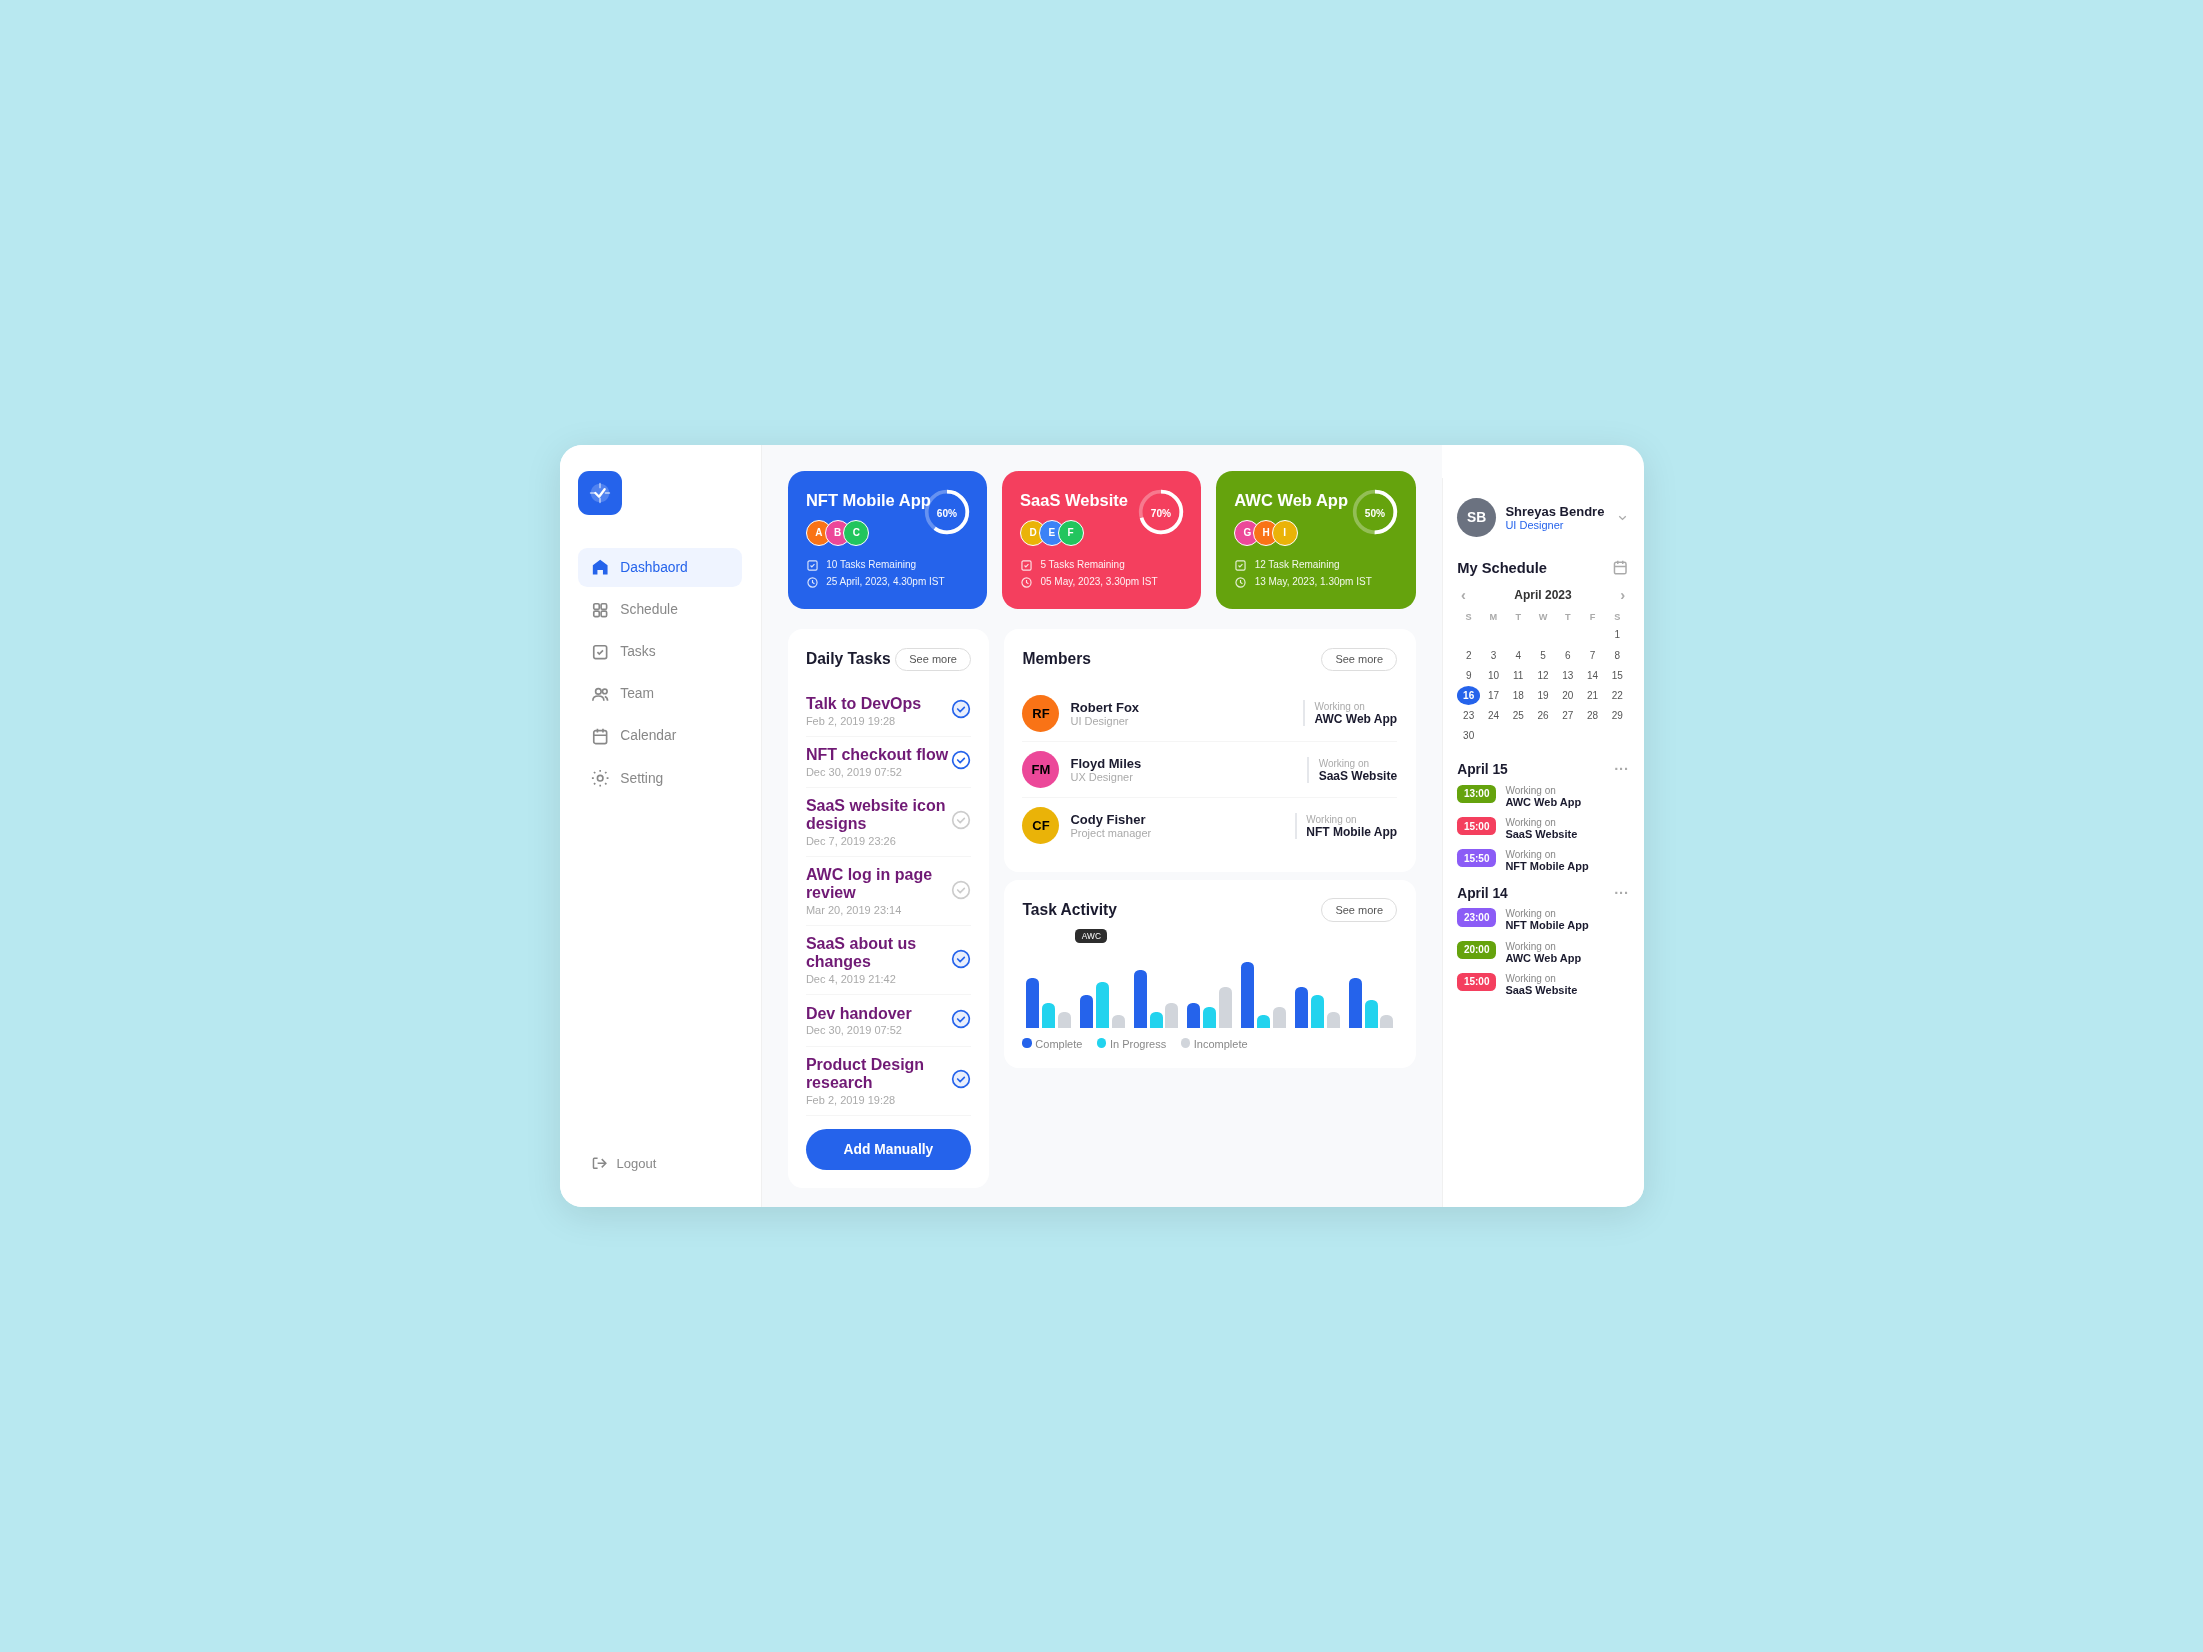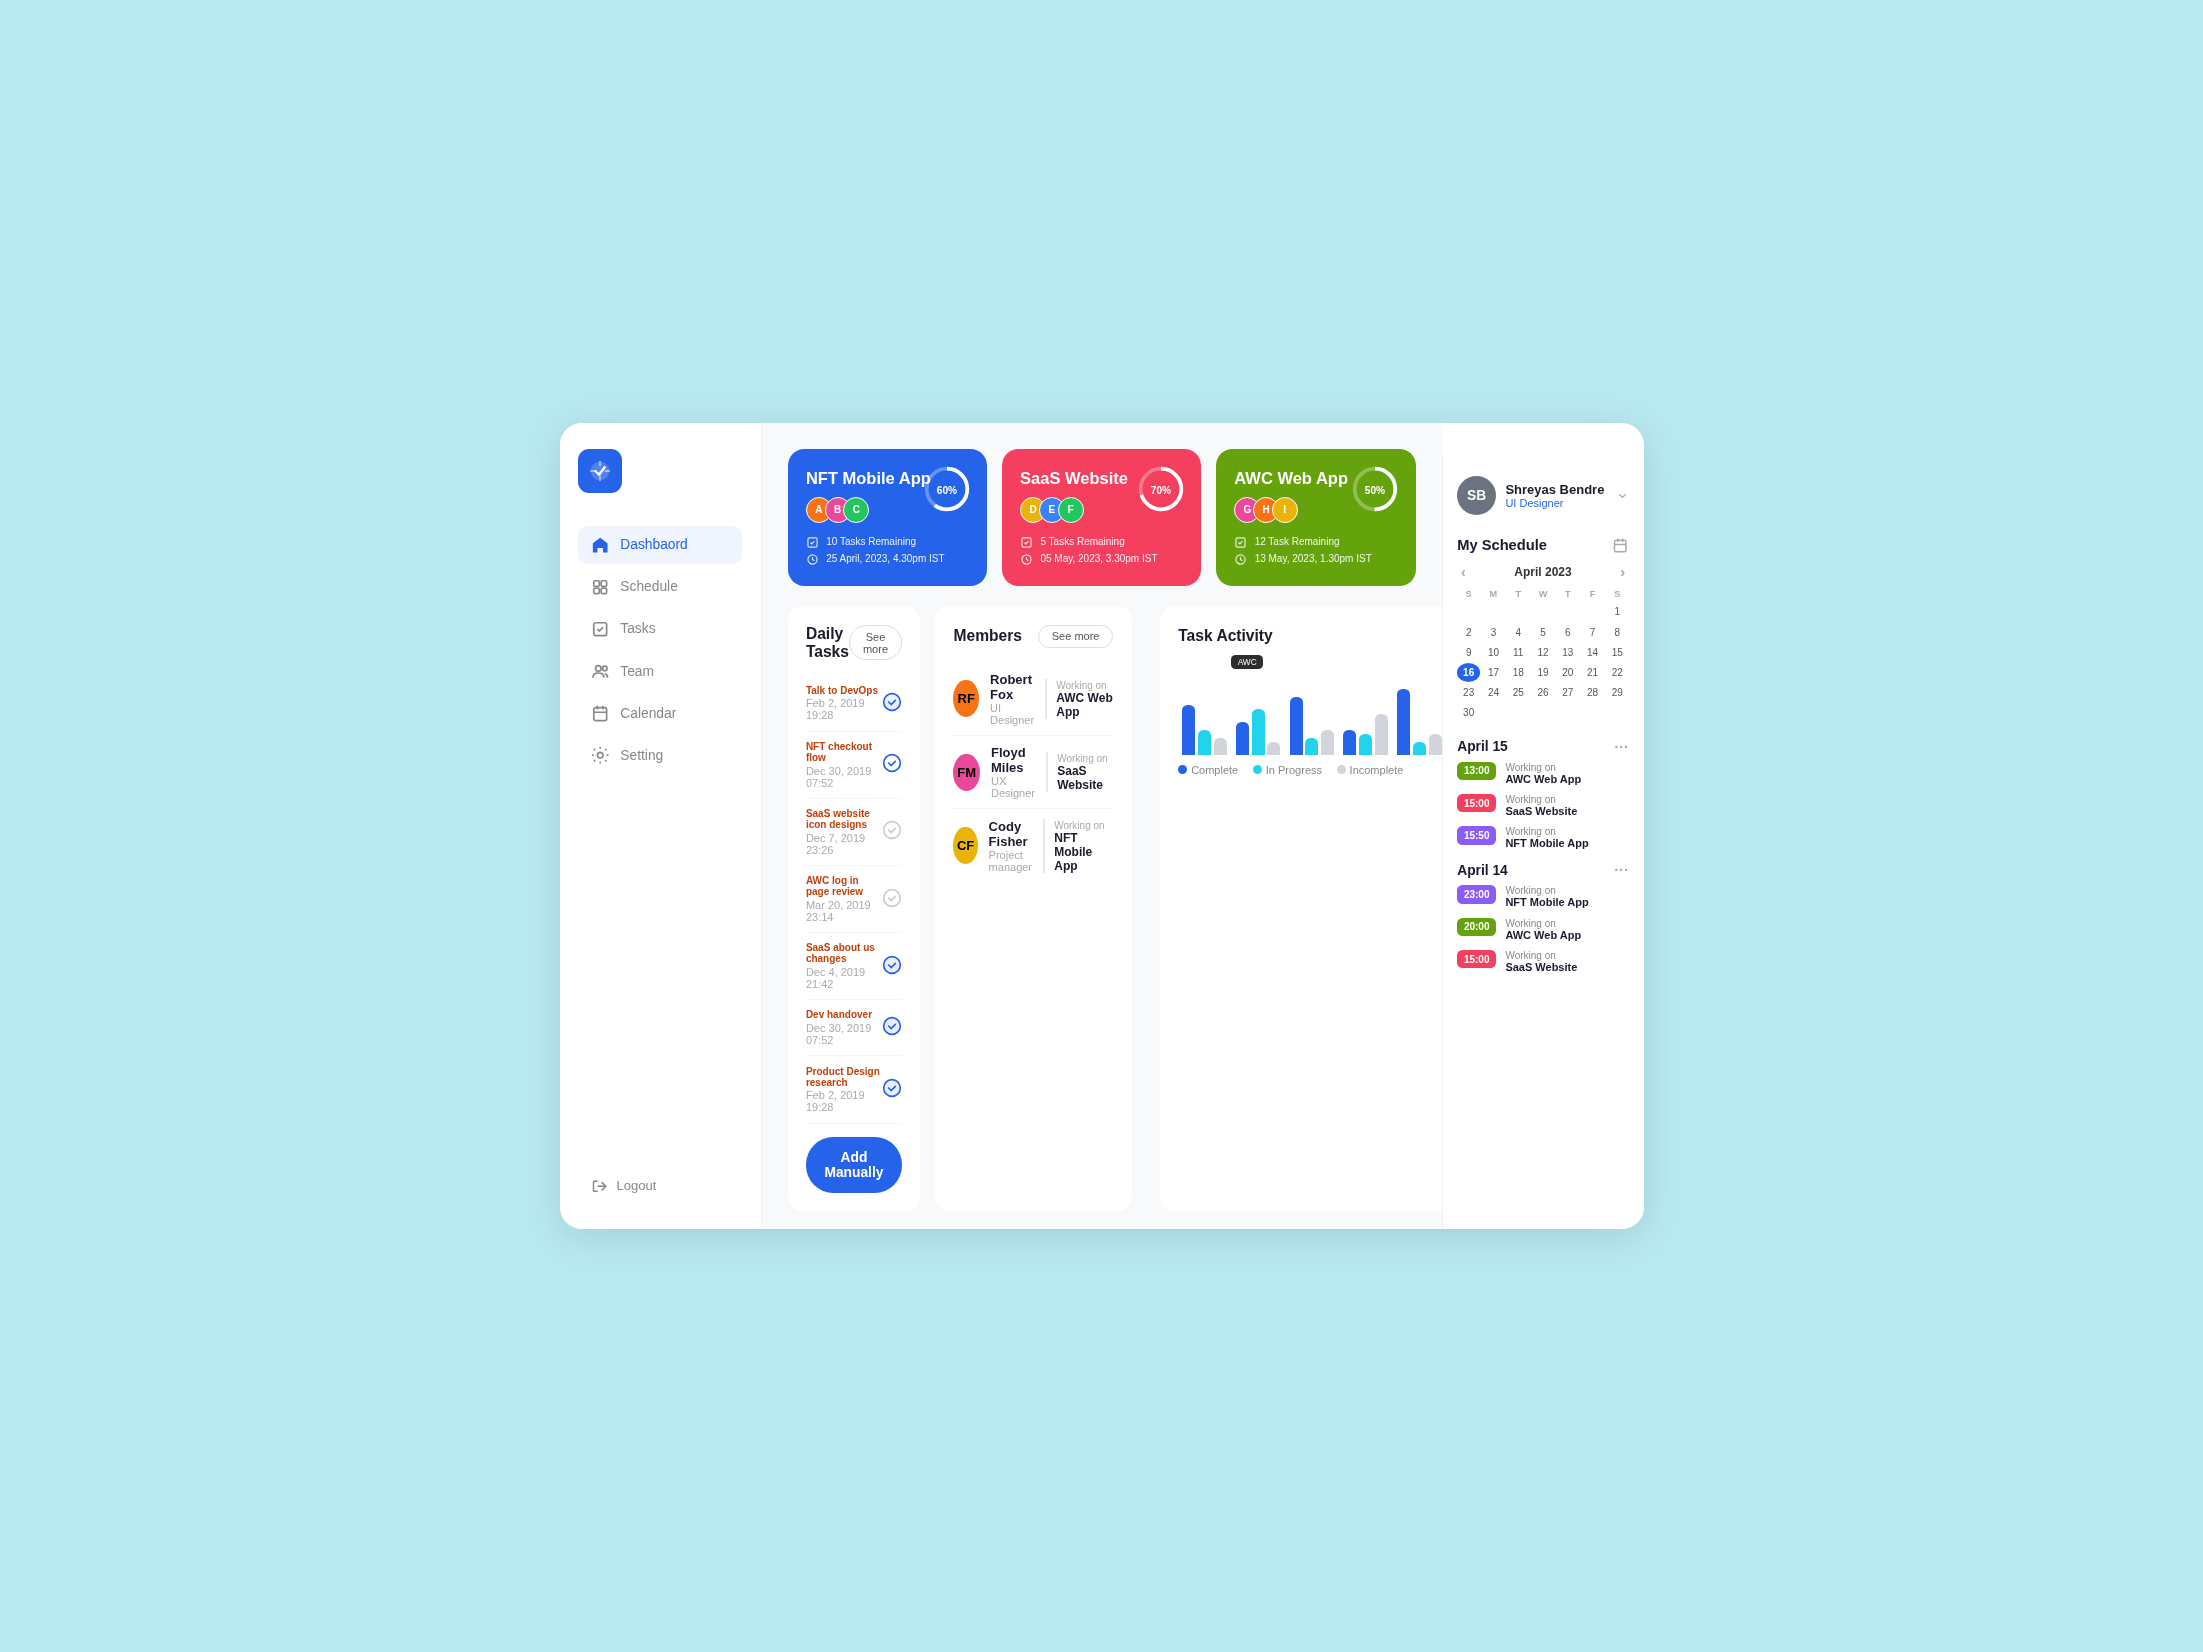--- a/index.html
+++ b/index.html
@@ -149,21 +149,21 @@
       cursor: pointer;
       background: #fff;
     }
     
     .task-item {
       display: flex; align-items: center; justify-content: space-between;
       padding: 9.2px 0;
       border-bottom: 0.9px solid #f5f5f5;
     }
     .task-item:last-child { border-bottom: none; }
-    .task-name { font-size: 10px; font-weight: 600; color: #c2410c; }
+    .task-name { font-size: 16px; font-weight: 600; color: #701a75; }
     .task-date { font-size: 11px; color: #aaa; margin-top: 1.8px; }
     .task-check svg { width: 20px; height: 20px; }
     .add-btn {
       width: 100%;
       background: #2563eb;
       color: #fff;
       border: none;
       border-radius: 27.5px;
       padding: 13px;
       font-size: 13.8px;
@@ -530,21 +530,21 @@
             <svg viewBox="0 0 24 24" fill="none">
                 <circle cx="12" cy="12" r="10" stroke="#2563eb" stroke-width="2" fill="rgba(37,99,235,0.1)"></circle>
                 <path d="M8 12l3 3 5-5" stroke="#2563eb" stroke-width="2" stroke-linecap="round"></path>
               </svg>
           </div>
         </div>
 
         <button class="add-btn">Add Manually</button>
       </div>
 
-      <div style="display:flex;flex-direction:row;gap:28px;">
+      <div style="display:flex;flex-direction:column;gap:8px;">
 
         <div class="panel">
           <div class="panel-header">
             <span class="panel-title">Members</span>
             <button class="see-more-btn">See more</button>
           </div>
 
           <div class="member-item">
             <div class="member-avatar av-orange">RF</div>
             <div class="member-info">

